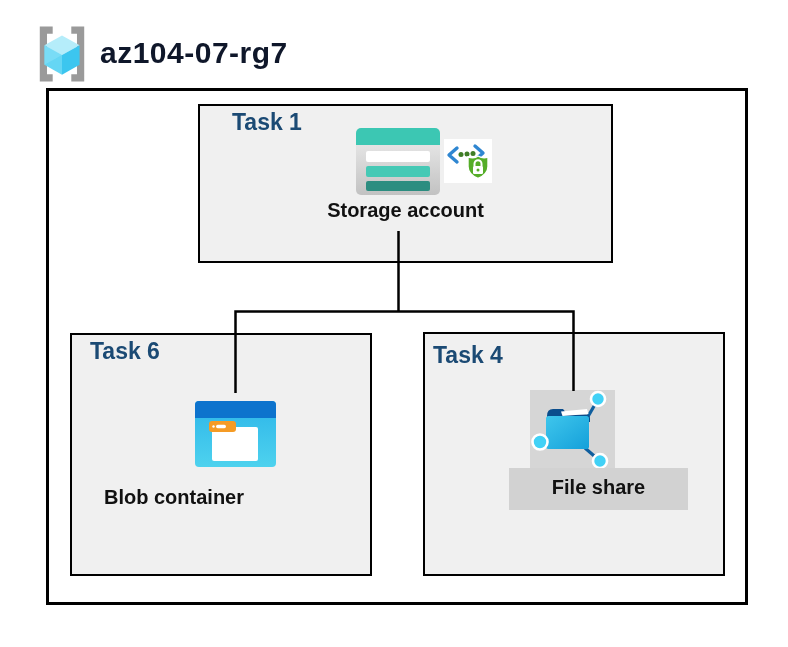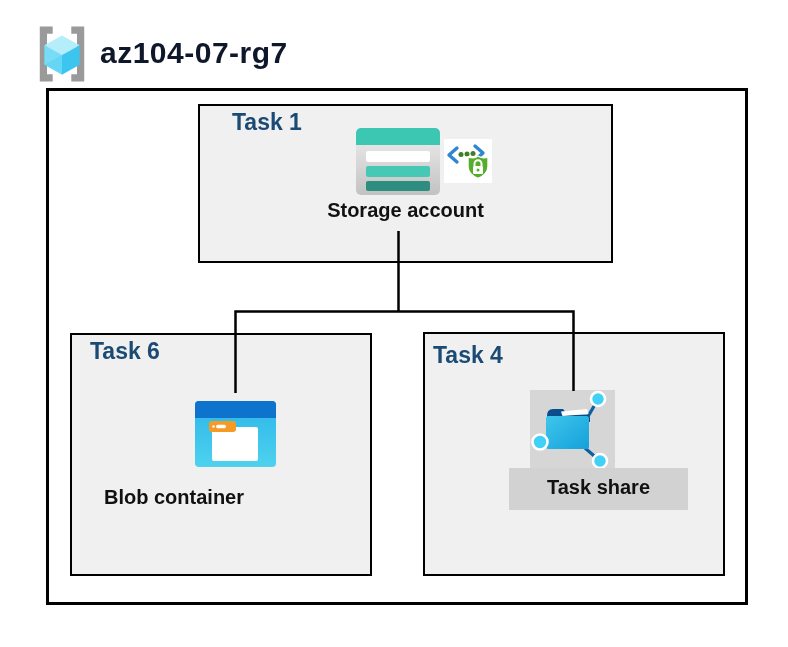--- a/index.html
+++ b/index.html
@@ -125,18 +125,18 @@
     <path d="M55 58 L70 71" stroke="#0f5e9e" stroke-width="3.2" fill="none"></path>
     <path d="M17 26 q0 -7 6 -7 h10 l4.5 5.5 h18.5 q4 0 4 4 V32 H17 Z" fill="#0a4d8c"></path>
     <polygon points="31,21.5 57,19 58.5,24 32.5,26" fill="#ffffff"></polygon>
     <rect x="16" y="26" width="43" height="33" rx="2.5" fill="url(#fsg)"></rect>
     <circle cx="68" cy="9" r="7" fill="#41d1f6" stroke="#ffffff" stroke-width="2.6"></circle>
     <circle cx="10" cy="52" r="7.5" fill="#41d1f6" stroke="#ffffff" stroke-width="2.6"></circle>
     <circle cx="70" cy="71" r="7" fill="#41d1f6" stroke="#ffffff" stroke-width="2.6"></circle>
   </svg>
 </div>
 <div class="abs" id="fs-label-bg"></div>
-<div class="res-label" id="fs-label">Task share</div>
+<div class="res-label" id="fs-label">File share</div>
 
 <svg class="abs" id="connectors" width="788" height="647" viewBox="0 0 788 647">
   <path d="M398.5 231 V312" stroke="#000" stroke-width="2.5" fill="none"></path>
   <path d="M235.5 393 V311.5 H573.5 V391" stroke="#000" stroke-width="2.5" fill="none"></path>
 </svg>
 
 </body></html>

